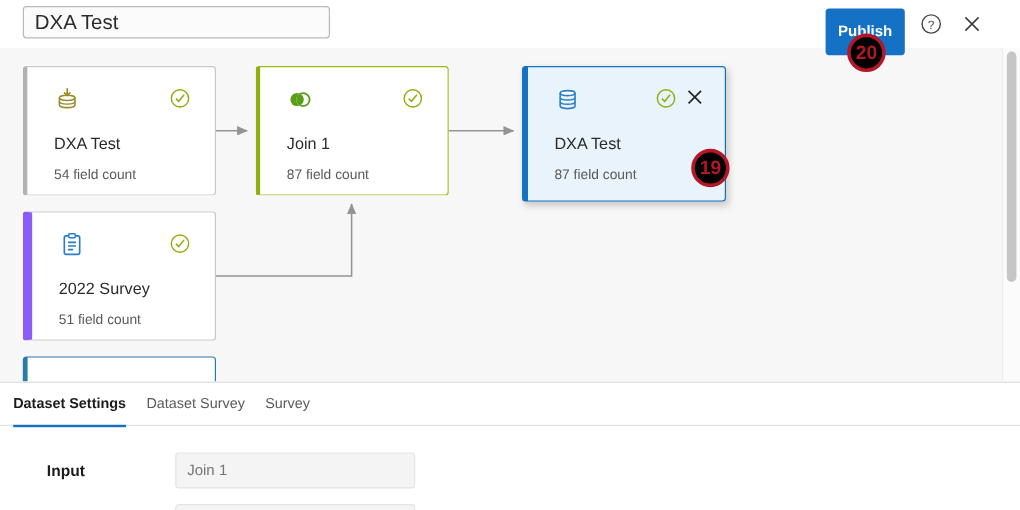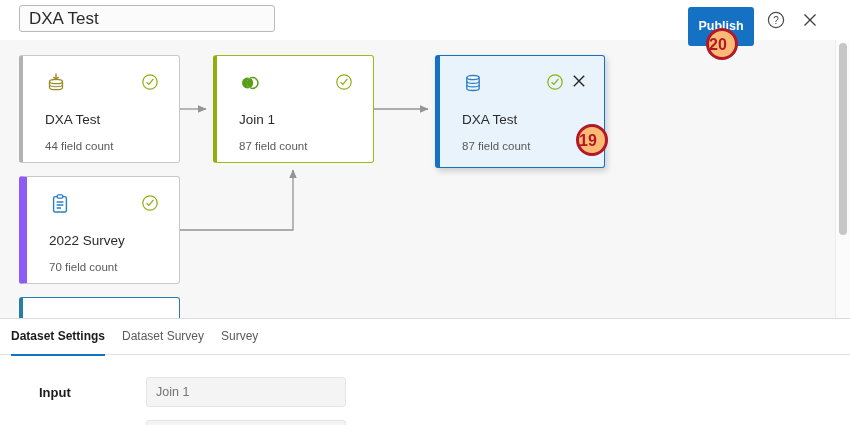--- a/index.html
+++ b/index.html
@@ -236,26 +236,27 @@
     border: 1px solid #e4e4e4;
     border-radius: 3px;
     z-index: 31;
   }
 
   
   .annotation-badge {
     position: absolute;
     width: 32px; height: 32px;
     border-radius: 50%;
-    background: #fdba74;
+    background: #000000;
     border: 3px solid #b31728;
     color: #b31728;
     font-family: "Liberation Sans", sans-serif;
     font-size: 16px;
     font-weight: bold;
+    text-align: center;
     line-height: 27px;
     box-sizing: border-box;
     z-index: 60;
   }
   #badge-20 { left: 706px; top: 28px; }
   #badge-19 { left: 576px; top: 124px; }
 </style>
 </head>
 <body>
 
@@ -300,21 +301,21 @@
         <path d="M11,1.5 v5.5 M8.4,5 L11,7.6 L13.6,5" fill="none" stroke="#9a8b28" stroke-width="1.4"></path>
       </svg>
     </span>
     <span class="node-check">
       <svg width="18" height="18" viewBox="0 0 18 18">
         <circle cx="9" cy="9" r="7.2" fill="none" stroke="#8faf10" stroke-width="1.2"></circle>
         <path d="M5.6,9.2 L7.9,11.4 L12.4,5.9" fill="none" stroke="#8faf10" stroke-width="1.3"></path>
       </svg>
     </span>
     <span class="node-title">DXA Test</span>
-    <span class="node-sub">44 field count</span>
+    <span class="node-sub">54 field count</span>
   </div>
 
   <div class="node" id="node-join">
     <span class="node-icon">
       <svg width="22" height="22" viewBox="0 0 22 22">
         <circle cx="8.4" cy="11" r="5.4" fill="#5a9e18"></circle>
         <circle cx="13.6" cy="11" r="5.4" fill="none" stroke="#5a9e18" stroke-width="1.5"></circle>
         <path d="M11,6.1 a5.4,5.4 0 0 1 0,9.8 a5.4,5.4 0 0 1 0,-9.8" fill="#ffffff"></path>
         <path d="M11,6.1 a5.4,5.4 0 0 0 0,9.8 a5.4,5.4 0 0 0 0,-9.8" fill="#5a9e18"></path>
       </svg>
@@ -361,21 +362,21 @@
         <path d="M7.6,9 h6.8 M7.6,12 h6.8 M7.6,15 h4.4" stroke="#2a7fc4" stroke-width="1.3" fill="none"></path>
       </svg>
     </span>
     <span class="node-check">
       <svg width="18" height="18" viewBox="0 0 18 18">
         <circle cx="9" cy="9" r="7.2" fill="none" stroke="#8faf10" stroke-width="1.2"></circle>
         <path d="M5.6,9.2 L7.9,11.4 L12.4,5.9" fill="none" stroke="#8faf10" stroke-width="1.3"></path>
       </svg>
     </span>
     <span class="node-title">2022 Survey</span>
-    <span class="node-sub">70 field count</span>
+    <span class="node-sub">51 field count</span>
   </div>
 
   <div class="node" id="node-partial"></div>
 
   <div id="canvas-scrollbar-track">
     <div id="canvas-scrollbar-thumb"></div>
   </div>
 </div>
 
 <div id="bottom-panel">

